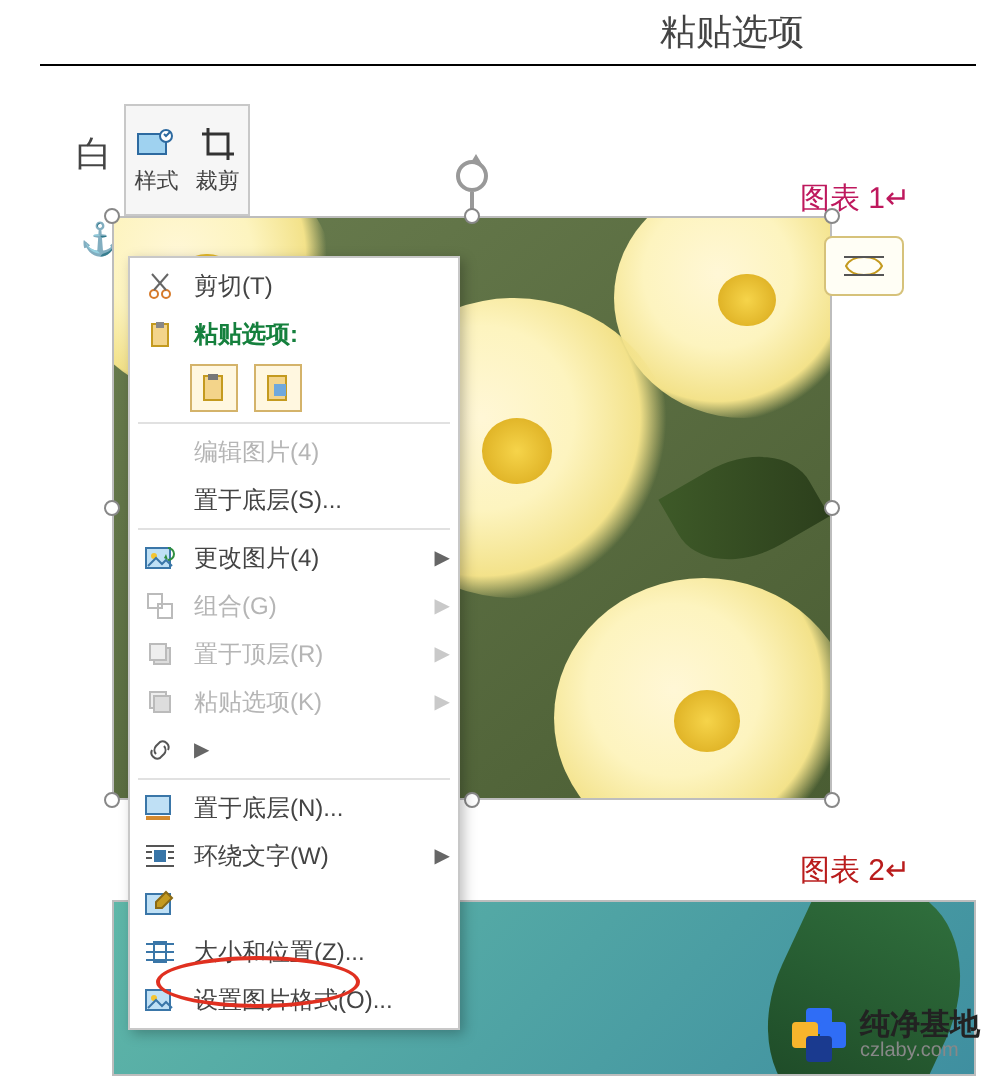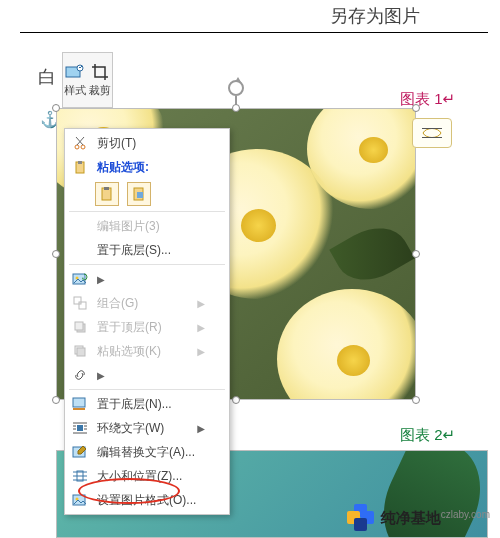--- a/index.html
+++ b/index.html
@@ -3,76 +3,76 @@
 <meta charset="utf-8">
 <style>
   * { box-sizing: border-box; margin: 0; padding: 0; }
   body { font-family: "Microsoft YaHei", sans-serif; font-size: 12px; background: #fff; width: 500px; height: 538px; overflow: hidden; position: relative; }
 
   .doc-title { position: absolute; top: 4px; left: 330px; color: #444; font-size: 18px; }
   .title-underline { position: absolute; top: 32px; left: 20px; right: 12px; height: 1px; background: #000; }
 
   .left-label { position: absolute; top: 65px; left: 38px; font-size: 18px; color: #444; }
 
-  .toolbar-box { position: absolute; top: 52px; left: 62px; width: 51px; height: 56px; border: 1px solid #c8c8c8; background: #f6f6f6; display: flex; }
+  .toolbar-box { position: absolute; top: 52px; left: 62px; width: 63px; height: 56px; border: 1px solid #c8c8c8; background: #f6f6f6; display: flex; }
   .tb-item { flex: 1; display: flex; flex-direction: column; align-items: center; justify-content: center; gap: 2px; }
   .tb-icon { width: 20px; height: 18px; display: flex; align-items: center; justify-content: center; }
   .tb-label { font-size: 11px; color: #444; }
 
   .rot-handle { position: absolute; top: 80px; left: 228px; width: 16px; height: 16px; border: 2px solid #999; border-radius: 50%; }
   .rot-handle::after { content:''; position:absolute; top:-5px; left:5px; width:0;height:0;border-left:3px solid transparent;border-right:3px solid transparent;border-bottom:5px solid #999; }
   .rot-line { position:absolute; top:96px; left:235px; width:2px; height:14px; background:#999; }
 
   .chart-label1 { position: absolute; top: 90px; left: 400px; font-size: 15px; color:#be185d; }
-  .chart-label2 { position: absolute; top: 426px; left: 400px; font-size: 15px; color:#15803d; }
+  .chart-label2 { position: absolute; top: 426px; left: 400px; font-size: 15px; color:#b91c1c; }
 
   .img-frame { position:absolute; top:108px; left:56px; width:360px; height:292px; border:1px solid #bdbdbd; background: linear-gradient(140deg,#6a7d4f,#4a5d33); overflow:hidden; }
   .flower { position:absolute; border-radius:50%; background: radial-gradient(circle at 40% 40%, #fff7d6 0%, #fdf4bf 35%, #f3e28a 60%, rgba(243,226,138,0) 70%); }
   .flower::after{content:'';position:absolute;top:40%;left:40%;width:22%;height:22%;border-radius:50%;background:radial-gradient(circle,#f6d44a,#d8a81a);}
   .f1{top:40px;left:120px;width:160px;height:150px;}
   .f2{top:-30px;left:-20px;width:130px;height:120px;}
   .f3{top:180px;left:220px;width:150px;height:140px;}
   .f4{top:-20px;left:250px;width:130px;height:120px;}
   .leaf{position:absolute;background:linear-gradient(120deg,#3e5a28,#2c3f1c);border-radius:0 60% 0 60%;}
   .l1{top:200px;left:40px;width:90px;height:70px;transform:rotate(20deg);}
   .l2{top:120px;left:280px;width:70px;height:50px;transform:rotate(-30deg);}
 
   .sel-handle{position:absolute;width:8px;height:8px;border:1px solid #888;background:#fff;border-radius:50%;}
 
   .pill { position:absolute; top:118px; right:48px; width:40px; height:30px; border:1px solid #d6c27a; background:#fffef5; border-radius:4px; display:flex; align-items:center; justify-content:center; }
 
   .img2 { position:absolute; top:450px; left:56px; right:12px; height:88px; background: linear-gradient(135deg,#5fb7a8,#3f8fa0); overflow:hidden; border:1px solid #bdbdbd;}
   .img2 .leaf2{position:absolute;right:10px;top:-10px;width:90px;height:120px;background:linear-gradient(#2f6e3c,#1e4a27);border-radius:0 50% 0 50%;transform:rotate(25deg);}
 
   .context-menu { position:absolute; top:128px; left:64px; width:166px; background:#fff; border:1px solid #c8c8c8; box-shadow:2px 2px 6px rgba(0,0,0,0.25); padding:2px 0; }
-  .cm-item { display:flex; align-items:center; height:24px; padding:0 24px 0 6px; gap:8px; color:#444; cursor:default; font-size:12px;}
+  .cm-item { display:flex; align-items:center; height:24px; padding:0 4px 0 6px; gap:8px; color:#444; cursor:default; font-size:12px;}
   .cm-item.disabled { color:#b5b5b5; }
   .cm-item .ic { width:18px; height:18px; display:flex; align-items:center; justify-content:center; flex-shrink:0; }
   .cm-item .txt { flex:1; white-space:nowrap; }
   .cm-item .chev { font-size:10px; color:#666; }
   .cm-item.disabled .chev{color:#c9c9c9;}
   .cm-sep { height:1px; background:#e1e1e1; margin:2px 4px; }
   .paste-row { display:flex; gap:8px; padding:3px 0 3px 30px; }
   .paste-btn { width:24px; height:24px; border:1px solid #d4b36a; background:#fff7e0; display:flex; align-items:center; justify-content:center; }
 
   .red-oval { position:absolute; top:478px; left:78px; width:102px; height:26px; border:2px solid #e03020; border-radius:50%; z-index:50; pointer-events:none;}
 
   .watermark { position:absolute; bottom:6px; right:10px; display:flex; align-items:center; gap:6px; }
   .wm-logo { width:28px; height:28px; position:relative; }
   .wm-sq{position:absolute;width:13px;height:13px;border-radius:2px;}
-  .wm-text { display:flex; flex-direction:row; line-height:1.05; }
+  .wm-text { display:flex; flex-direction:column; line-height:1.05; }
   .wm-cn{font-size:15px;color:#222;font-weight:600;}
   .wm-en{font-size:10px;color:#888;}
 
   .anchor{position:absolute;top:110px;left:40px;font-size:16px;color:#555;}
 </style>
 </head>
 <body>
 
-<div class="doc-title">另存为图片</div>
+<div class="doc-title">粘贴选项</div>
 <div class="title-underline"></div>
 
 <div class="left-label">白</div>
 
 <div class="toolbar-box">
   <div class="tb-item">
     <span class="tb-icon">
       <svg width="20" height="16" viewBox="0 0 20 16">
           <rect x="1" y="3" width="14" height="10" fill="#9fd2f0" stroke="#2d6aa0"></rect>
           <circle cx="15" cy="4" r="3" fill="#fff" stroke="#2d6aa0"></circle>
@@ -140,56 +140,57 @@
       </span>
     <span class="txt">剪切(T)</span>
   </div>
   <div class="cm-item">
     <span class="ic">
         <svg width="14" height="14" viewBox="0 0 14 14">
           <rect x="3" y="2" width="8" height="11" fill="#f3d48a" stroke="#c49a1f"></rect>
           <rect x="5" y="1" width="4" height="3" fill="#888"></rect>
         </svg>
       </span>
-    <span class="txt" style="color:#1d4ed8;font-weight:600">粘贴选项:</span>
+    <span class="txt" style="color:#15803d;font-weight:600">粘贴选项:</span>
   </div>
   <div class="paste-row">
     <div class="paste-btn">
         <svg width="16" height="16" viewBox="0 0 16 16">
           <rect x="3" y="2" width="9" height="12" fill="#f3d48a" stroke="#c49a1f"></rect>
           <rect x="5" y="1" width="5" height="3" fill="#777"></rect>
         </svg>
       </div>
     <div class="paste-btn">
         <svg width="16" height="16" viewBox="0 0 16 16">
           <rect x="3" y="2" width="9" height="12" fill="#f3d48a" stroke="#c49a1f"></rect>
           <rect x="6" y="6" width="6" height="6" fill="#6fa8dc"></rect>
         </svg>
       </div>
   </div>
   <div class="cm-sep"></div>
   <div class="cm-item disabled">
     <span class="ic"></span>
-    <span class="txt">编辑图片(3)</span>
+    <span class="txt">编辑图片(4)</span>
   </div>
   <div class="cm-item">
     <span class="ic"></span>
     <span class="txt">置于底层(S)...</span>
   </div>
   <div class="cm-sep"></div>
   <div class="cm-item">
     <span class="ic">
         <svg width="16" height="14" viewBox="0 0 16 14">
           <rect x="1" y="2" width="12" height="10" fill="#bfe0f5" stroke="#3a76a8"></rect>
           <circle cx="5" cy="6" r="1.5" fill="#f4c430"></circle>
           <path d="M2 11l4-4 3 3 2-2 3 3" stroke="#3a76a8" fill="none"></path>
           <path d="M12 2a3 3 0 1 1 0 6" stroke="#2f8f3f" fill="none"></path>
           <path d="M12 8l-2-1 1-2z" fill="#2f8f3f"></path>
         </svg>
       </span>
+    <span class="txt">更改图片(4)</span>
     <span class="chev">▶</span>
   </div>
   <div class="cm-item disabled">
     <span class="ic">
         <svg width="14" height="14" viewBox="0 0 14 14">
           <rect x="1" y="1" width="7" height="7" fill="none" stroke="#bbb"></rect>
           <rect x="6" y="6" width="7" height="7" fill="none" stroke="#bbb"></rect>
         </svg>
       </span>
     <span class="txt">组合(G)</span>
@@ -243,21 +244,20 @@
     <span class="txt">环绕文字(W)</span>
     <span class="chev">▶</span>
   </div>
   <div class="cm-item">
     <span class="ic">
         <svg width="16" height="14" viewBox="0 0 16 14">
           <rect x="1" y="2" width="12" height="10" fill="#bfe0f5" stroke="#3a76a8"></rect>
           <path d="M11 1l3 3-5 5-3 0 0-3z" fill="#c49a1f" stroke="#8a6a15"></path>
         </svg>
       </span>
-    <span class="txt">编辑替换文字(A)...</span>
   </div>
   <div class="cm-item">
     <span class="ic">
         <svg width="16" height="14" viewBox="0 0 16 14">
           <path d="M1 3h14M1 7h14M1 11h14" stroke="#3a76a8"></path>
           <rect x="5" y="2" width="6" height="10" fill="none" stroke="#3a76a8"></rect>
         </svg>
       </span>
     <span class="txt">大小和位置(Z)...</span>
   </div>

